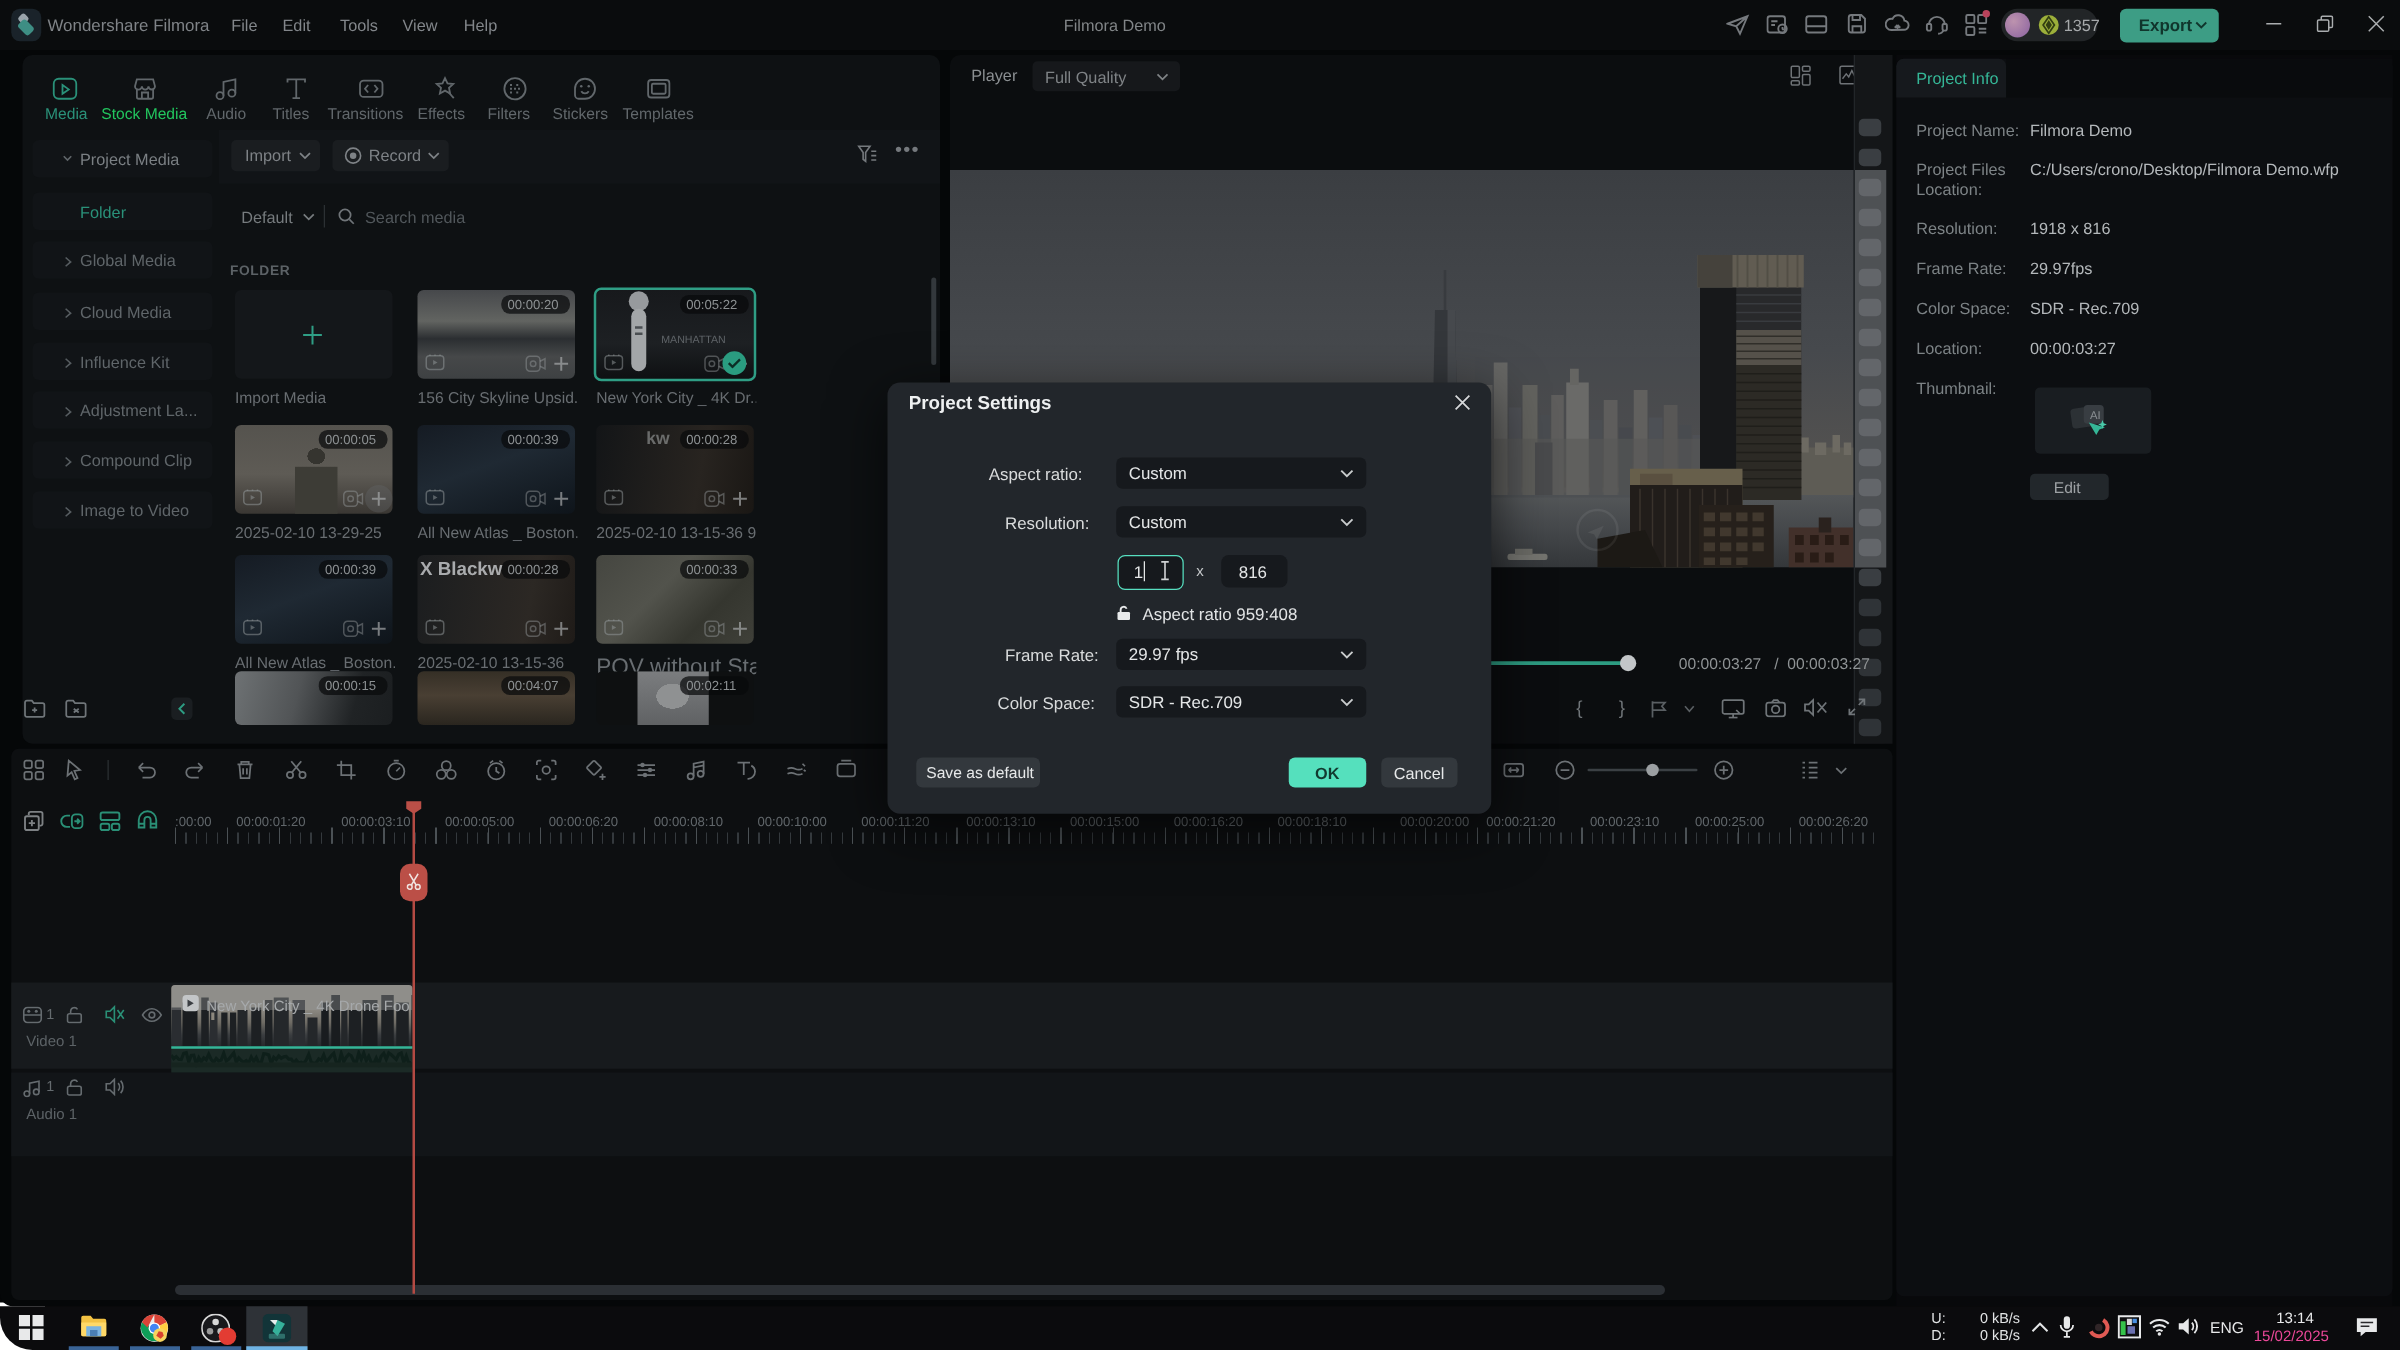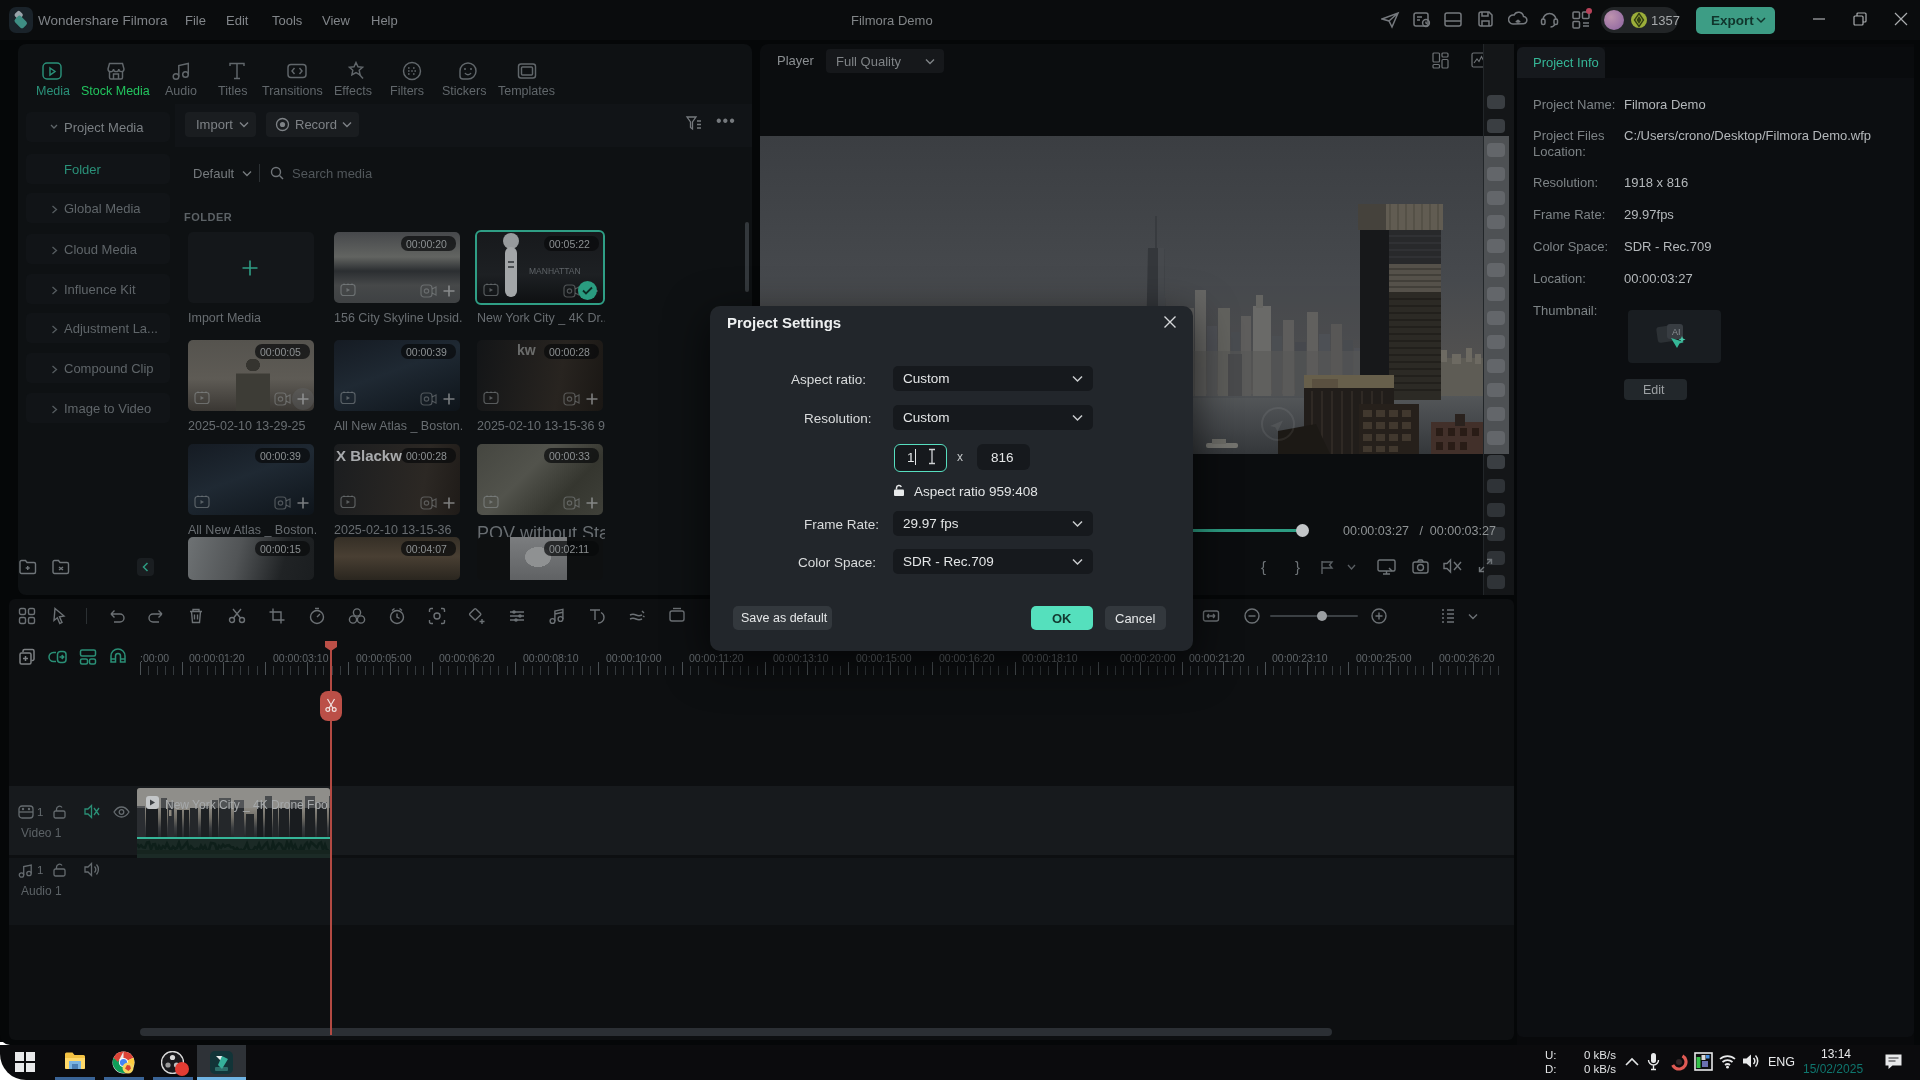--- a/index.html
+++ b/index.html
@@ -958,17 +958,17 @@
 <svg class="a" style="left:1718px;top:1053px" width="19" height="16" viewBox="0 0 19 16">
       <path d="M2 6 a11 11 0 0 1 15 0 M4.5 9 a7.5 7.5 0 0 1 10 0 M7 12 a4 4 0 0 1 5 0" fill="none" stroke="#e8e9ea" stroke-width="1.7"></path>
       <circle cx="9.5" cy="14.2" r="1.4" fill="#e8e9ea"></circle>
     </svg>
 <svg class="a" style="left:1742px;top:1052px" width="20" height="18" viewBox="0 0 20 18">
       <path d="M1 6.5 h3.5 L9 2.5 v13 L4.5 11.5 H1 Z" fill="#e8e9ea"></path>
       <path d="M11.5 6 a4.5 4.5 0 0 1 0 6 M13.5 3.5 a8 8 0 0 1 0 11" fill="none" stroke="#e8e9ea" stroke-width="1.5"></path>
     </svg>
 <div class="tx" style="left:1768px;top:1055px;font-size:12.5px;color:#e8e9ea;">ENG</div>
 <div class="tx" style="left:1821px;top:1047px;font-size:12px;color:#e8e9ea;">13:14</div>
-<div class="tx" style="left:1803px;top:1062px;font-size:12px;color:#0f766e;">15/02/2025</div>
+<div class="tx" style="left:1803px;top:1062px;font-size:12px;color:#ec4899;">15/02/2025</div>
 <svg class="a" style="left:1884px;top:1053px" width="19" height="17" viewBox="0 0 19 17">
       <path d="M1.5 1.5 h16 v11 h-9 l-4 3.5 v-3.5 h-3 Z" fill="#e8e9ea"></path>
       <path d="M4.5 5 h10 M4.5 8 h7" stroke="#2a2a2c" stroke-width="1.2"></path>
     </svg>
 </div>
 </body></html>

